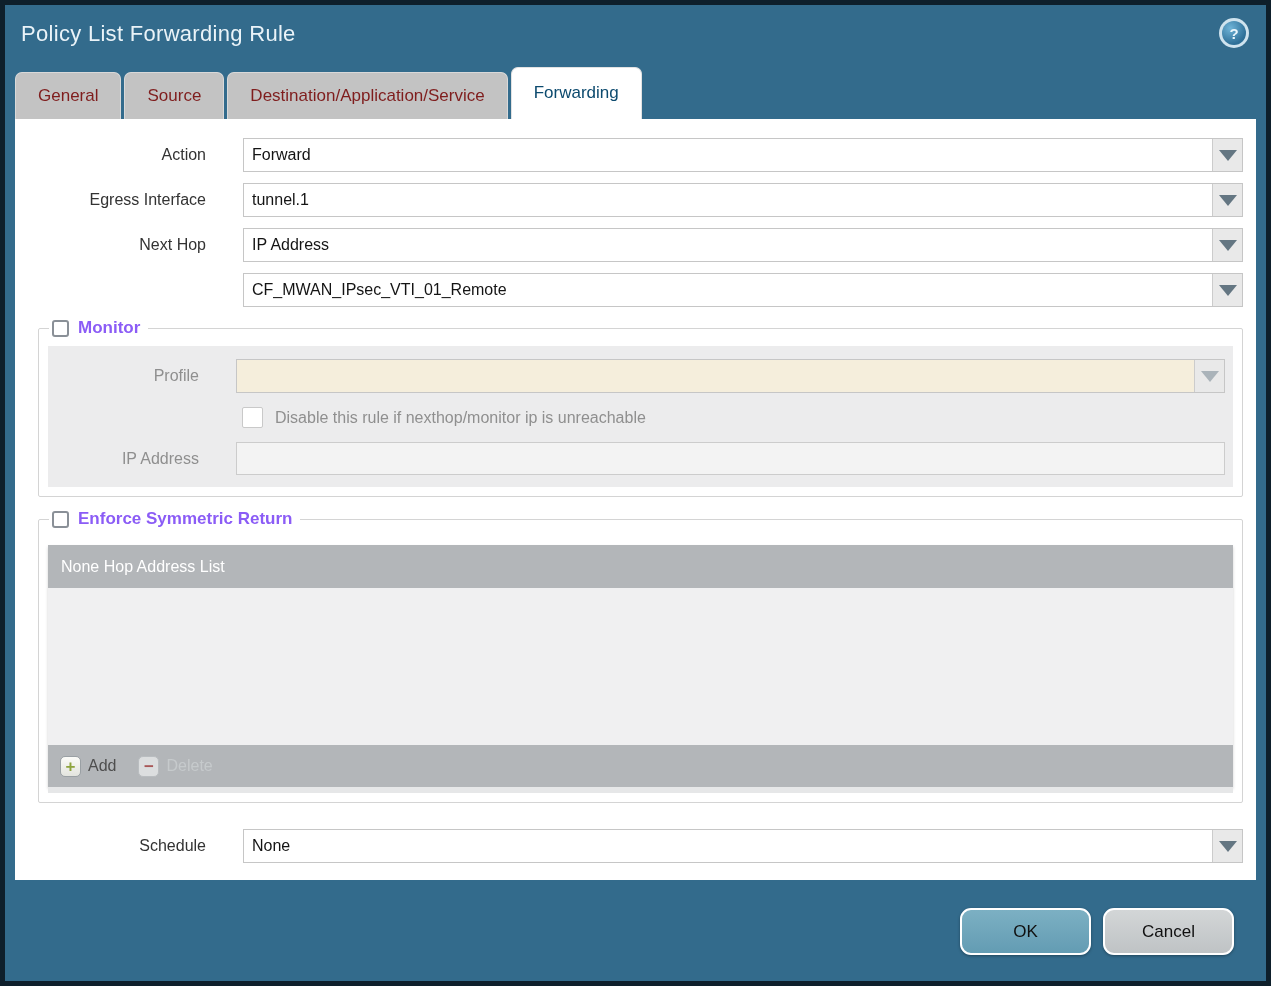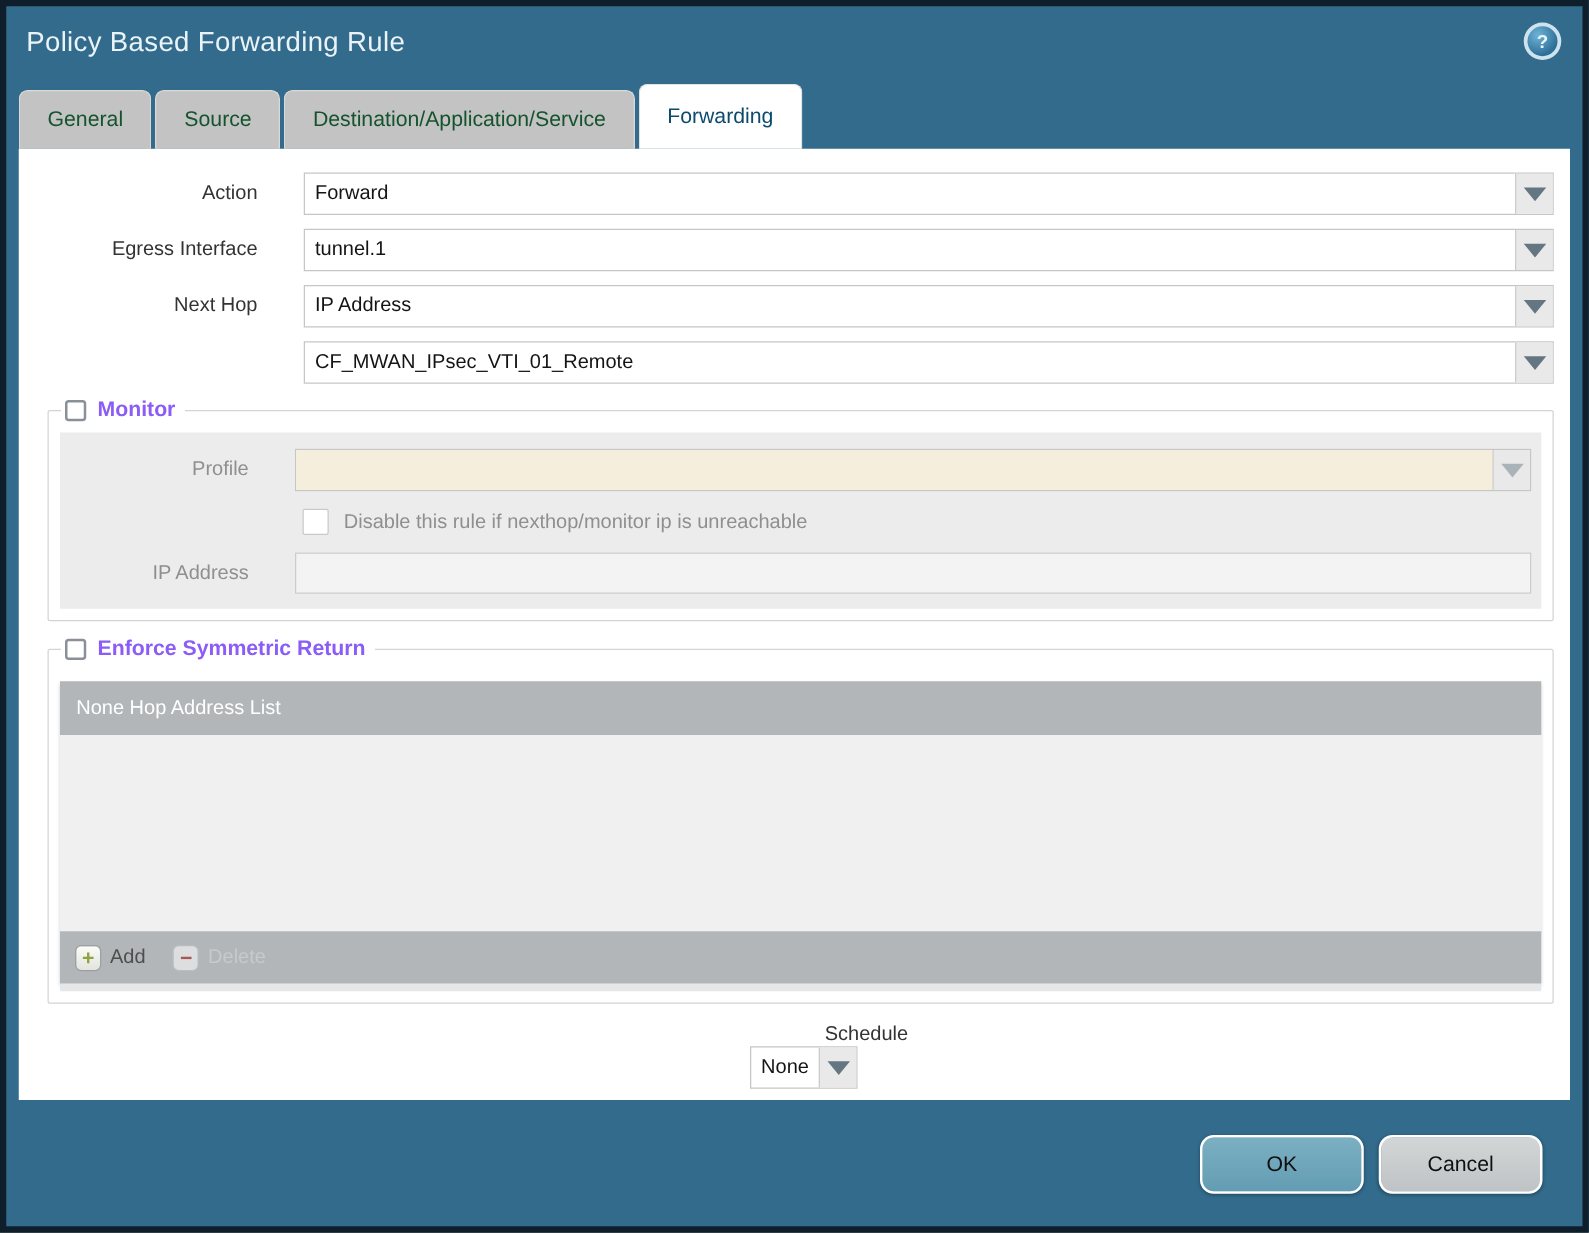--- a/index.html
+++ b/index.html
@@ -23,21 +23,21 @@
   .help-icon .inner {
     width:24px; height:24px; border-radius:50%;
     background:radial-gradient(circle at 35% 30%, #6fb4d8, #2e6f97 70%);
     color:#eaf6fc; font-size:15px; font-weight:bold;
     display:flex; align-items:center; justify-content:center;
   }
 
   
   .tabs { display:flex; align-items:flex-end; height:56px; padding-left:10px; }
   .tab {
-    background:#c3c3c3; color:#14532d; font-size:17px;
+    background:#c3c3c3; color:#7f1d1d; font-size:17px;
     height:47px; line-height:45px; padding:0 22px; margin-right:3px;
     border:1px solid #d9d9d9; border-bottom:none;
     border-radius:7px 7px 0 0; cursor:pointer; white-space:nowrap;
   }
   .tab.active {
     background:#ffffff; color:#0c4a6e; height:52px; line-height:50px;
     border-color:#e2e2e2; position:relative; z-index:2;
   }
 
   
@@ -105,39 +105,39 @@
     font-size:17px; font-weight:bold; line-height:1;
   }
   .tool-btn .glyph-plus { color:#8ea43e; }
   .tool-btn .glyph-minus { color:#a85757; }
   .tool-btn .tool-label { font-size:16px; color:#4e4e4e; margin-left:7px; }
   .tool-btn.disabled { cursor:default; }
   .tool-btn.disabled .glyph-box { background:#dcdedf; border-color:#b9bdc0; }
   .tool-btn.disabled .tool-label { color:#c6cacc; }
   .table-bottom-strip { height:6px; background:#e6e7e8; }
 
-  .schedule-row { margin-top:16px;flex-direction:column; }
+  .schedule-row { margin-top:26px; }
 
   
   .footer-buttons { position:absolute; right:32px; bottom:26px; display:flex; gap:12px; }
   .btn {
     width:131px; height:47px; border-radius:11px; border:2px solid #ffffff;
     font-size:17px; color:#101010; display:flex; align-items:center; justify-content:center;
     cursor:pointer; box-shadow:0 1px 3px rgba(0,0,0,0.35);
   }
   .btn-ok { background:linear-gradient(#7cb0c3,#639cb3); }
   .btn-cancel { background:linear-gradient(#d3d6d7,#bfc3c5); }
 </style>
 </head>
 <body>
 
 <div class="window">
 
   <div class="titlebar">
-    <span class="title">Policy Based Forwarding Rule</span>
+    <span class="title">Policy List Forwarding Rule</span>
   </div>
   <div class="help-icon">
     <span class="inner">?</span>
   </div>
 
   <div class="tabs">
     <div class="tab">
       <span>General</span>
     </div>
     <div class="tab">

